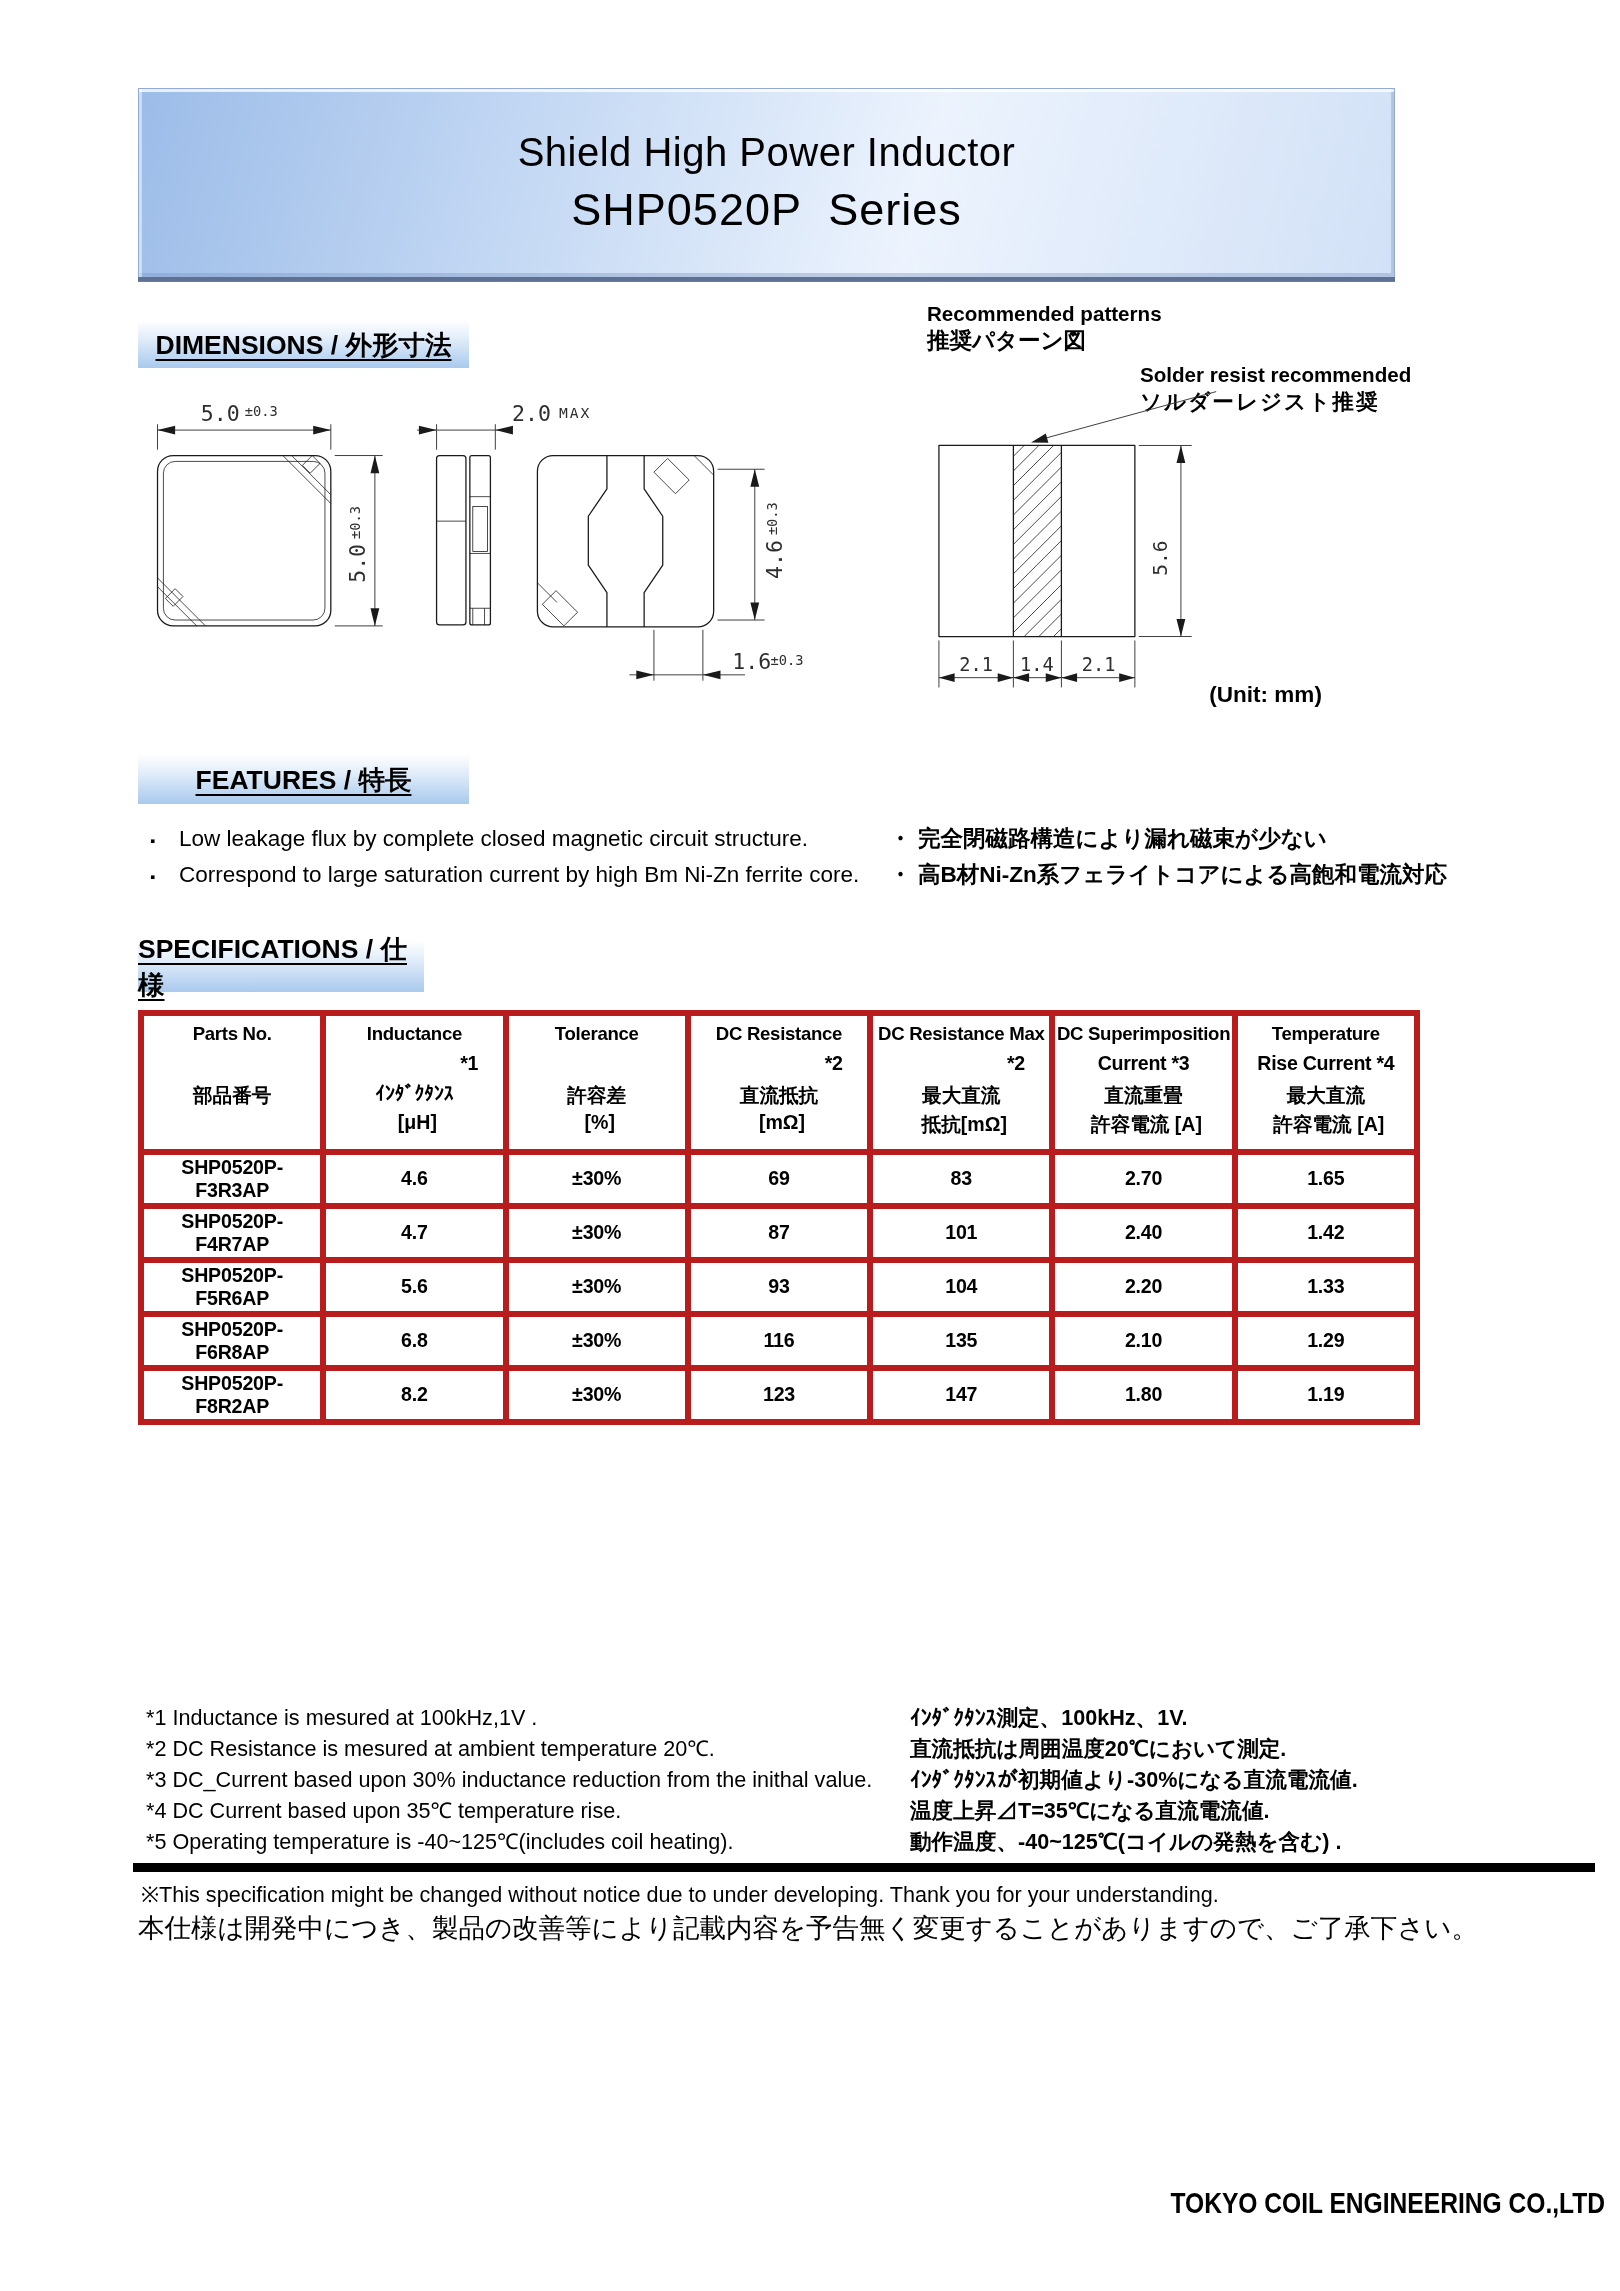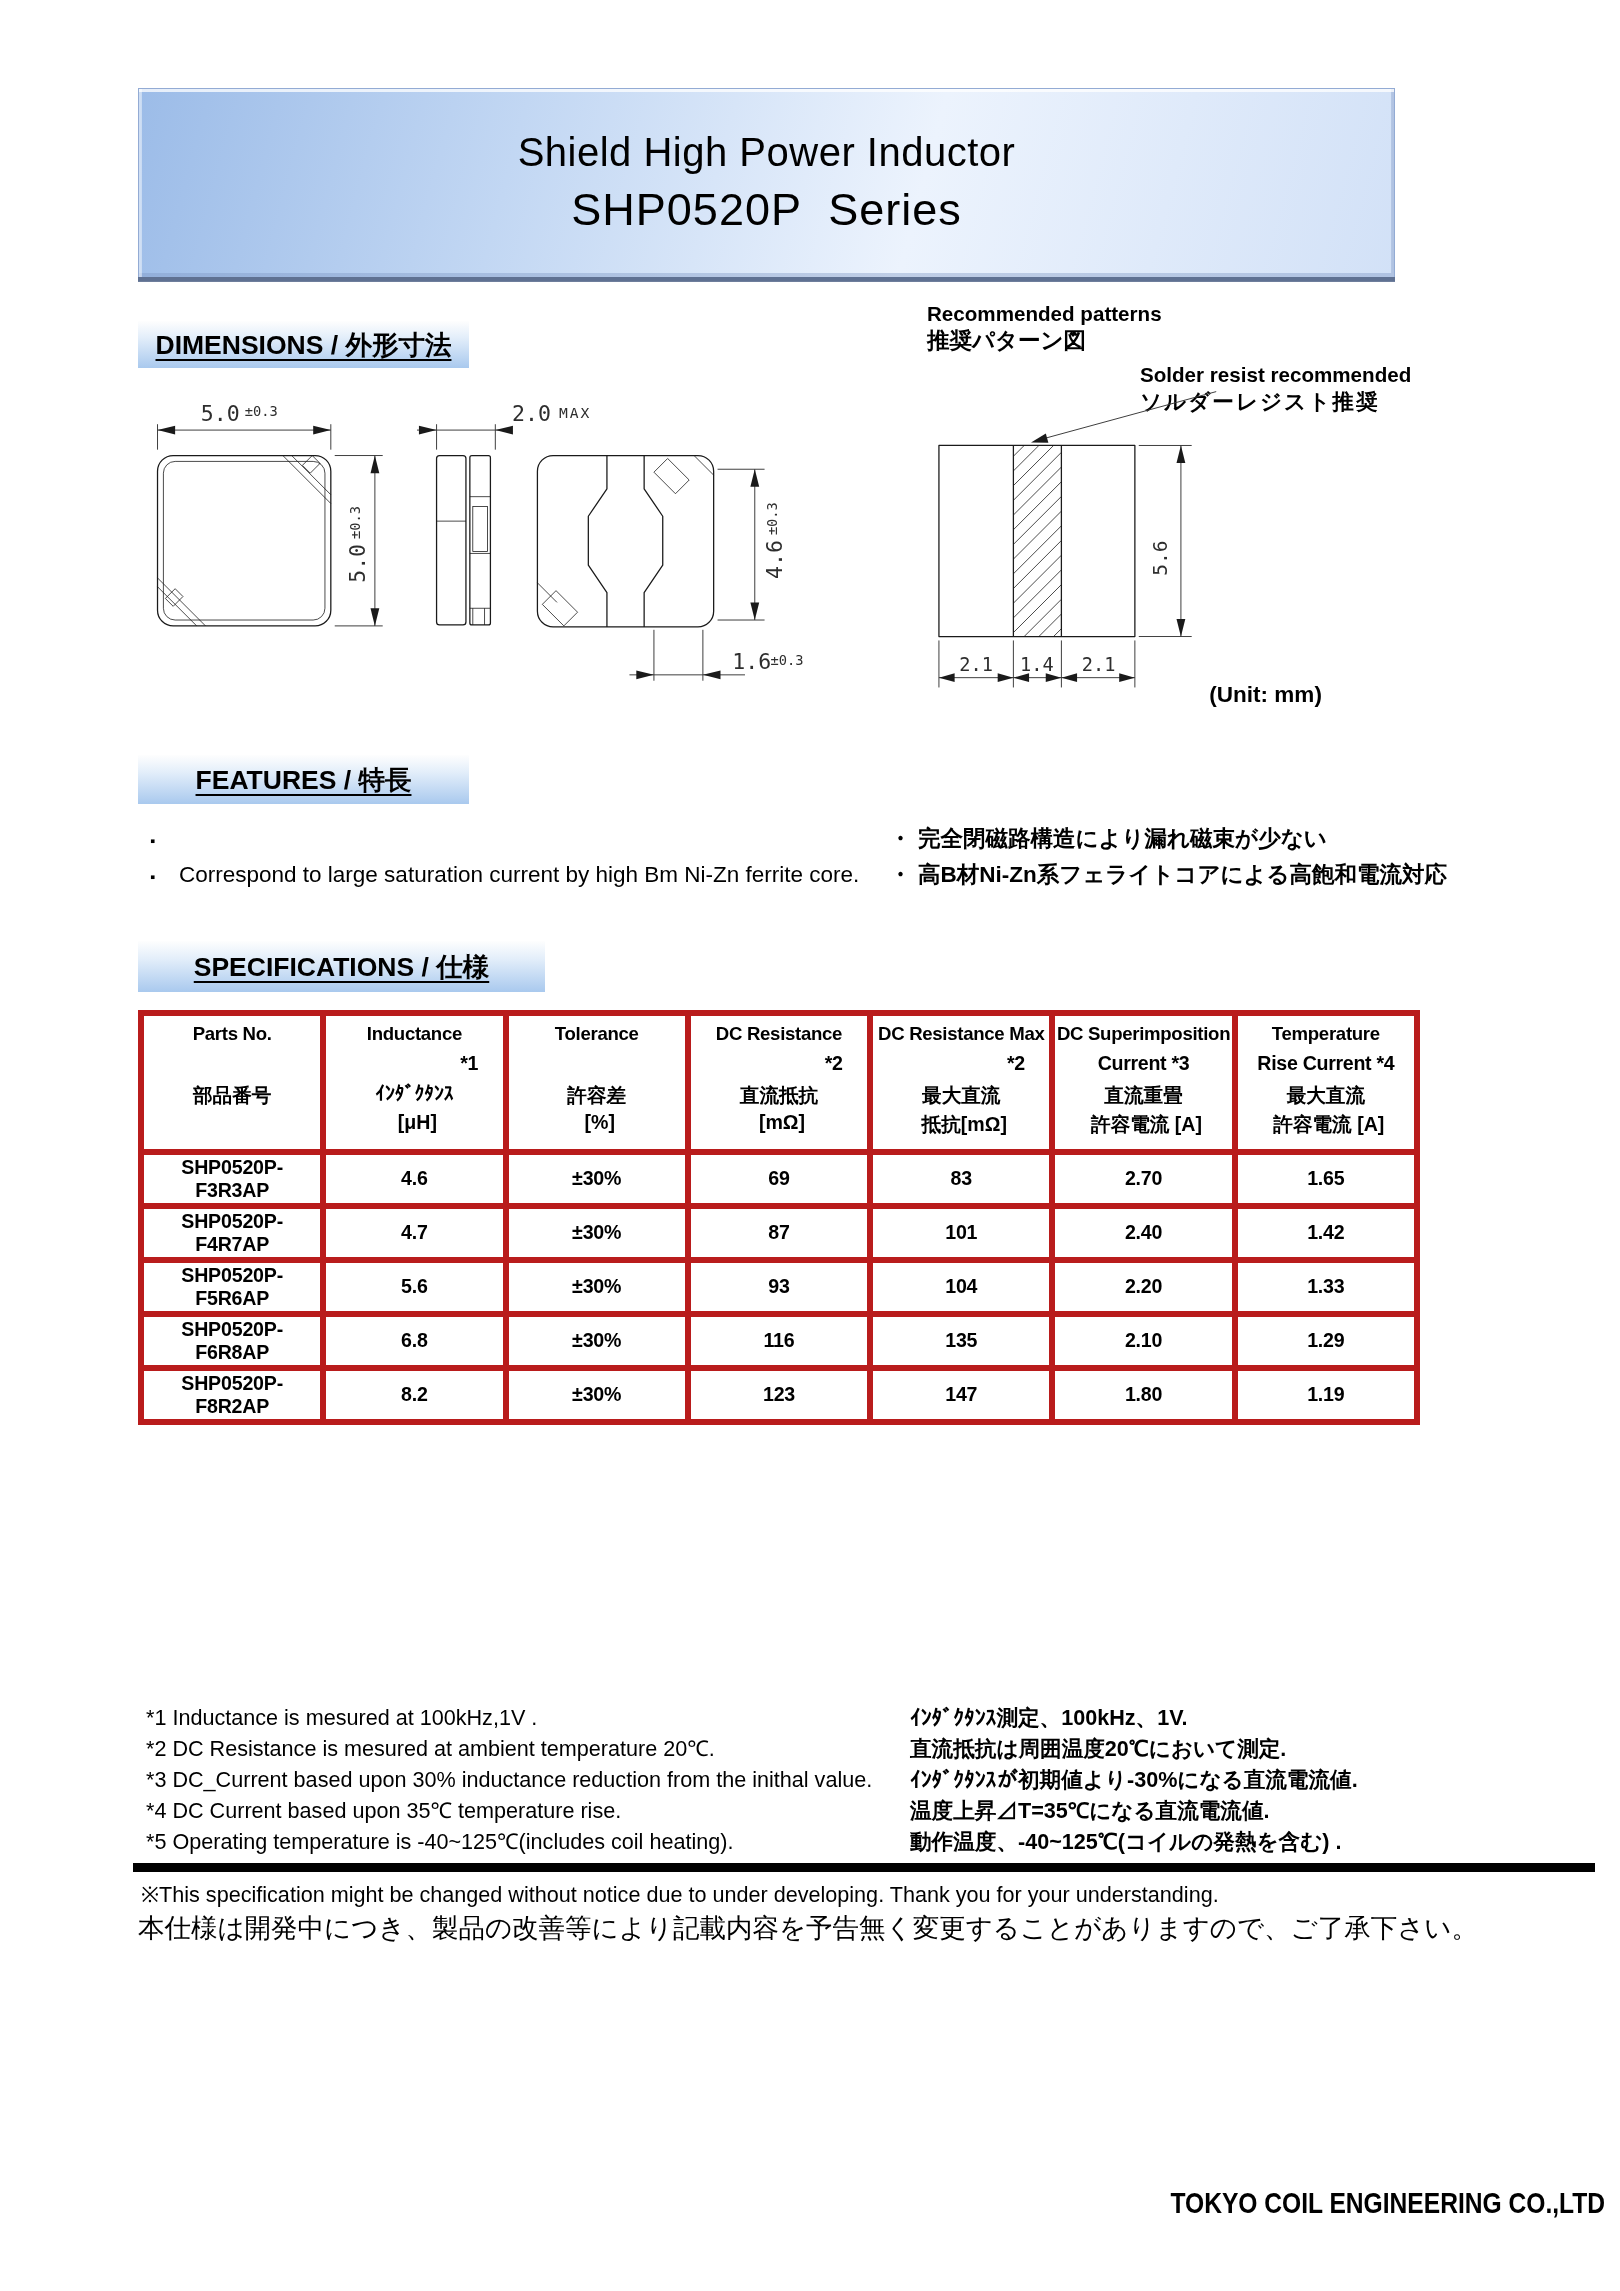--- a/index.html
+++ b/index.html
@@ -16,21 +16,21 @@
     display:flex; flex-direction:column; align-items:center; justify-content:center; gap:8.8px; }
   .banner .t1 { font-size:40px; letter-spacing:0.5px; }
   .banner .t2 { font-size:45px; letter-spacing:1px; white-space:pre; }
 
   
   .sec-label { background:linear-gradient(180deg,#fefefe 0%,#e3eefa 35%,#a9c9ee 100%);
     font-weight:bold; font-size:26.5px; display:flex; align-items:center; justify-content:center; }
   .sec-label span { text-decoration:underline; text-underline-offset:4.9px; }
   #dim-label  { left:98px; top:321px; width:331px; height:47px; }
   #feat-label { left:98px; top:755px; width:331px; height:49px; }
-  #spec-label { left:98px; top:941px; width:407px; height:51px; }
+  #spec-label { left:98px; top:941px; width:286px; height:51px; }
 
   
   .rp-title { left:887px; top:300px; line-height:27.4px; font-weight:bold; }
   .rp-title .en { font-size:20.6px; display:block; }
   .rp-title .jp { font-size:22.5px; display:block; }
   .callout { left:1100px; top:361px; line-height:27.4px; font-weight:bold; }
   .callout .en { font-size:20.6px; display:block; }
   .callout .jp { font-size:21.6px; display:block; letter-spacing:2px; }
 
   
@@ -204,20 +204,21 @@
     <text class="unitnote" x="293" y="337" font-size="23">(Unit: mm)</text>
   </svg>
 
   <div class="abs sec-label" id="feat-label">
     <span>FEATURES / 特長</span>
   </div>
 
   <div class="abs feat-list" id="feat-en">
     <div class="feat-row">
       <span class="bullet">▪</span>
+      <span>Low leakage flux by complete closed magnetic circuit structure.</span>
     </div>
     <div class="feat-row">
       <span class="bullet">▪</span>
       <span>Correspond to large saturation current by high Bm Ni-Zn ferrite core.</span>
     </div>
   </div>
 
   <div class="abs feat-list" id="feat-jp">
     <div class="feat-row">
       <span class="bullet">・</span>

